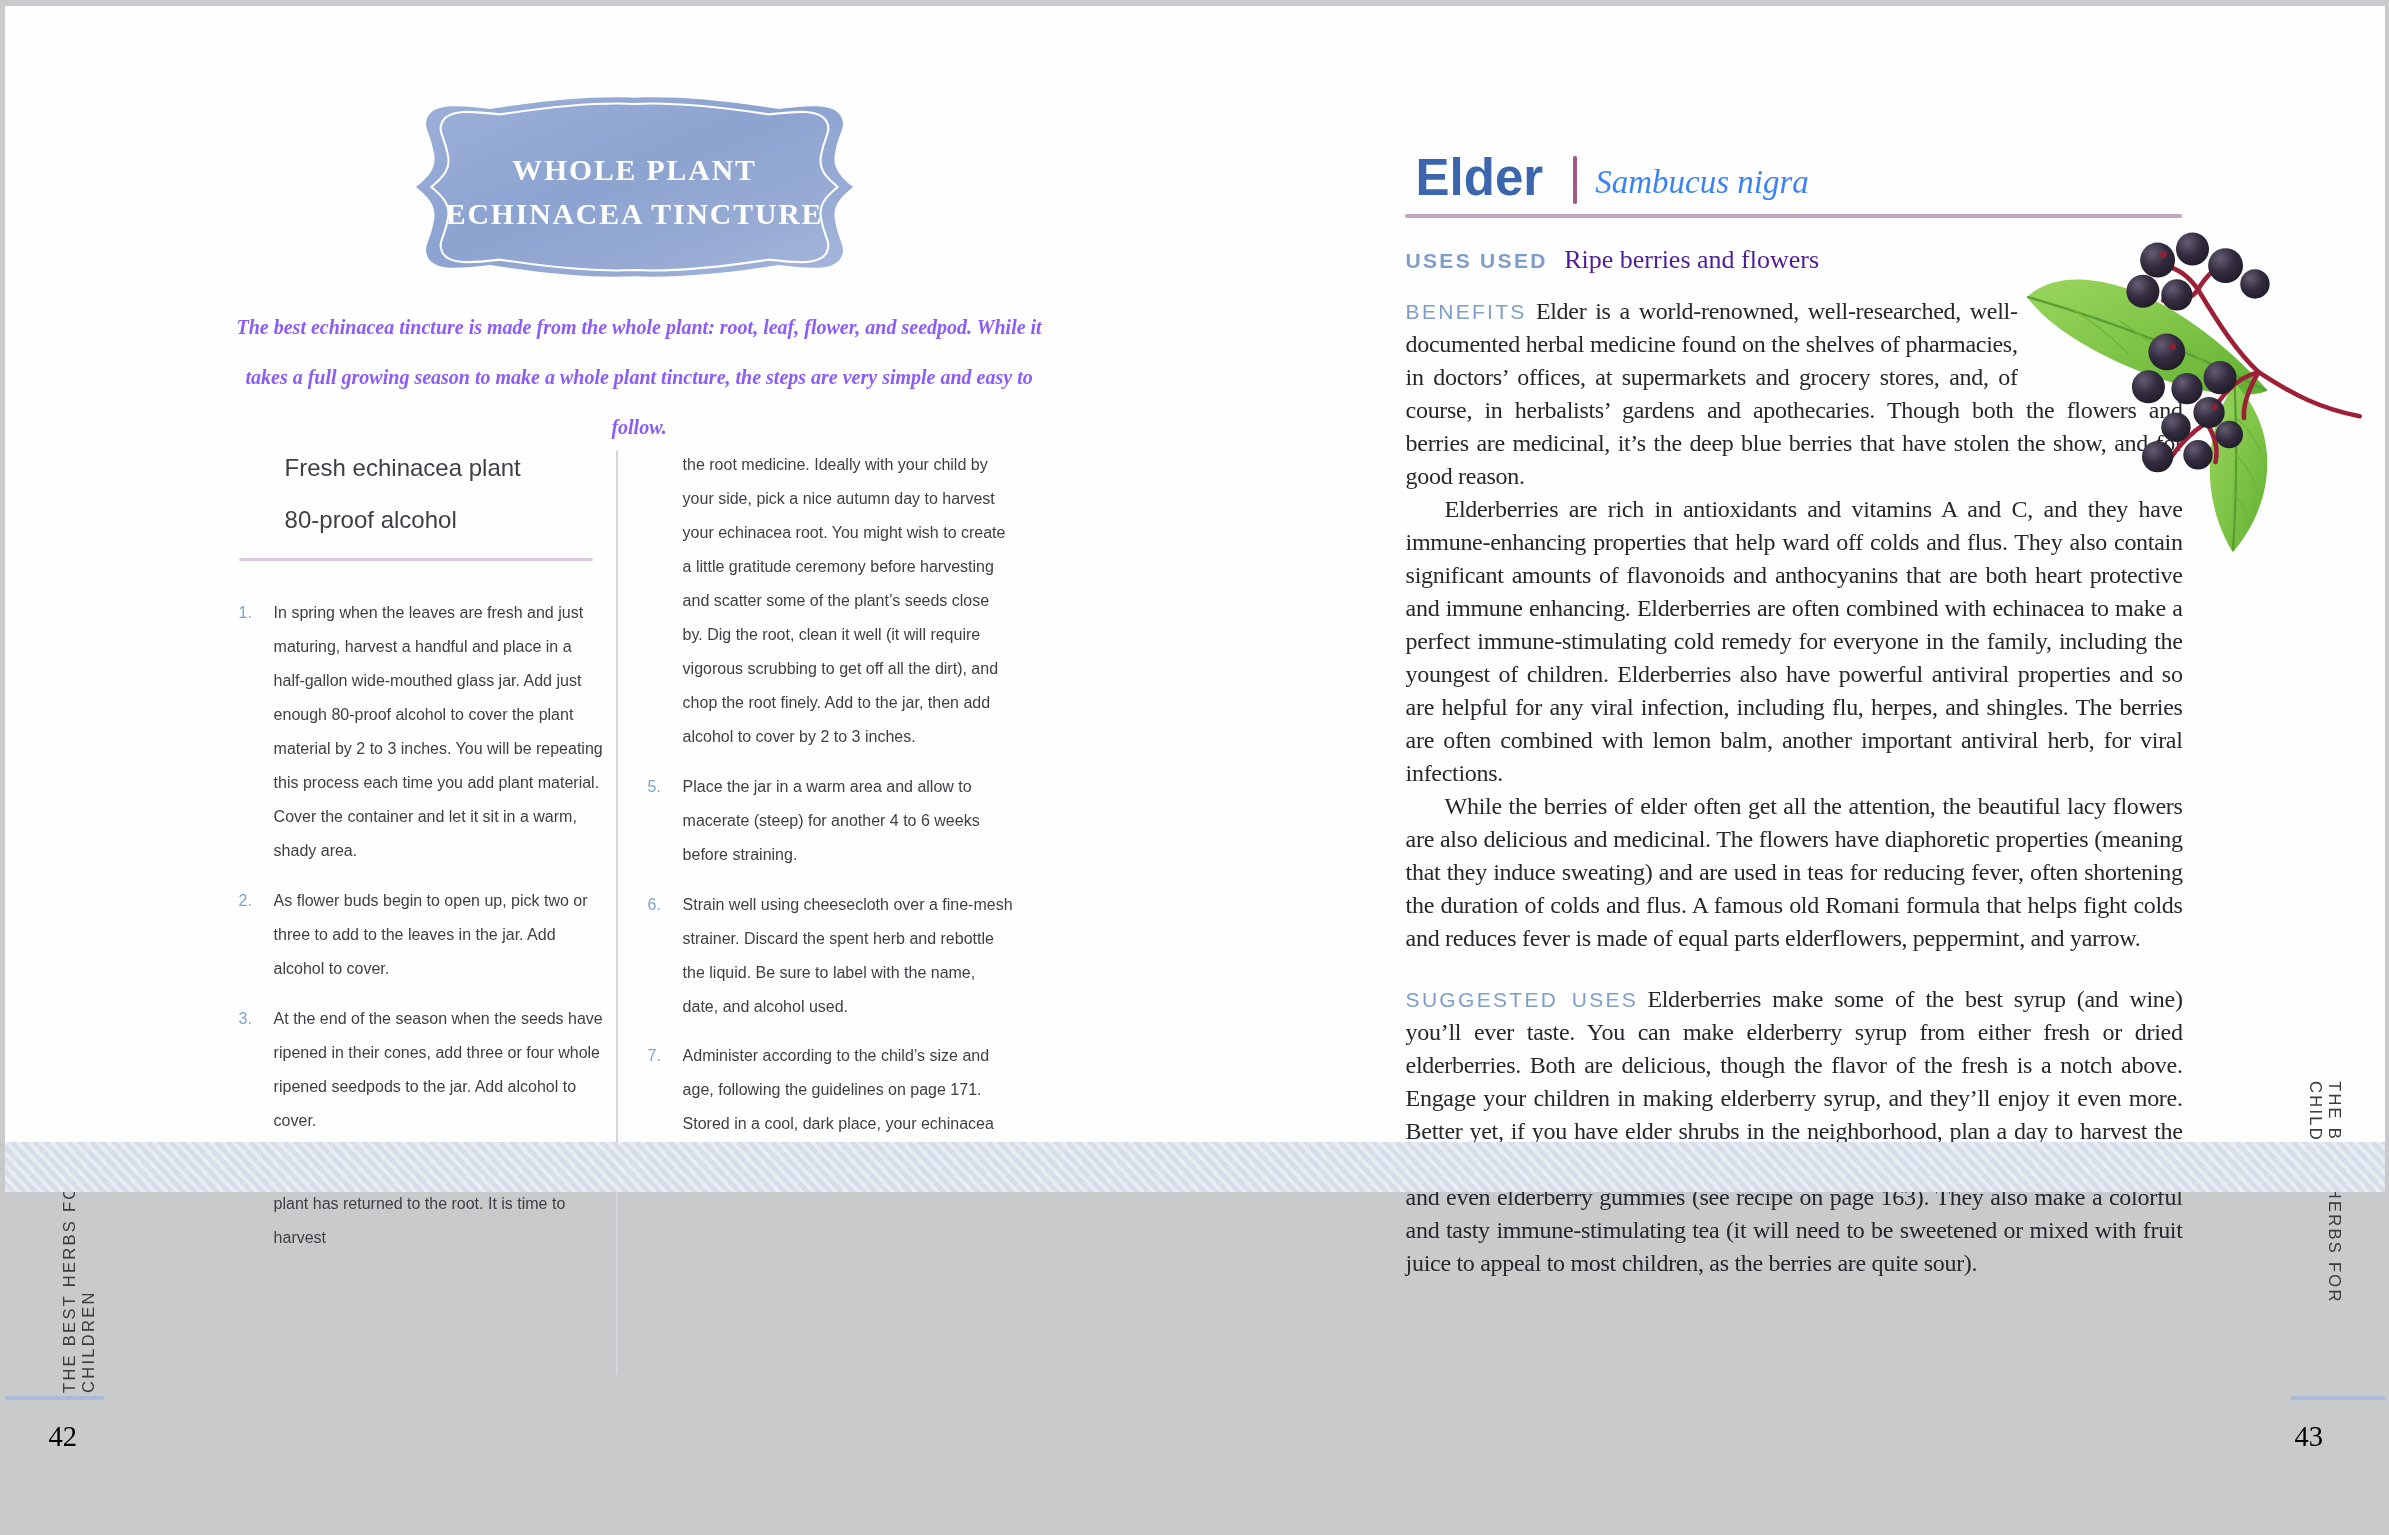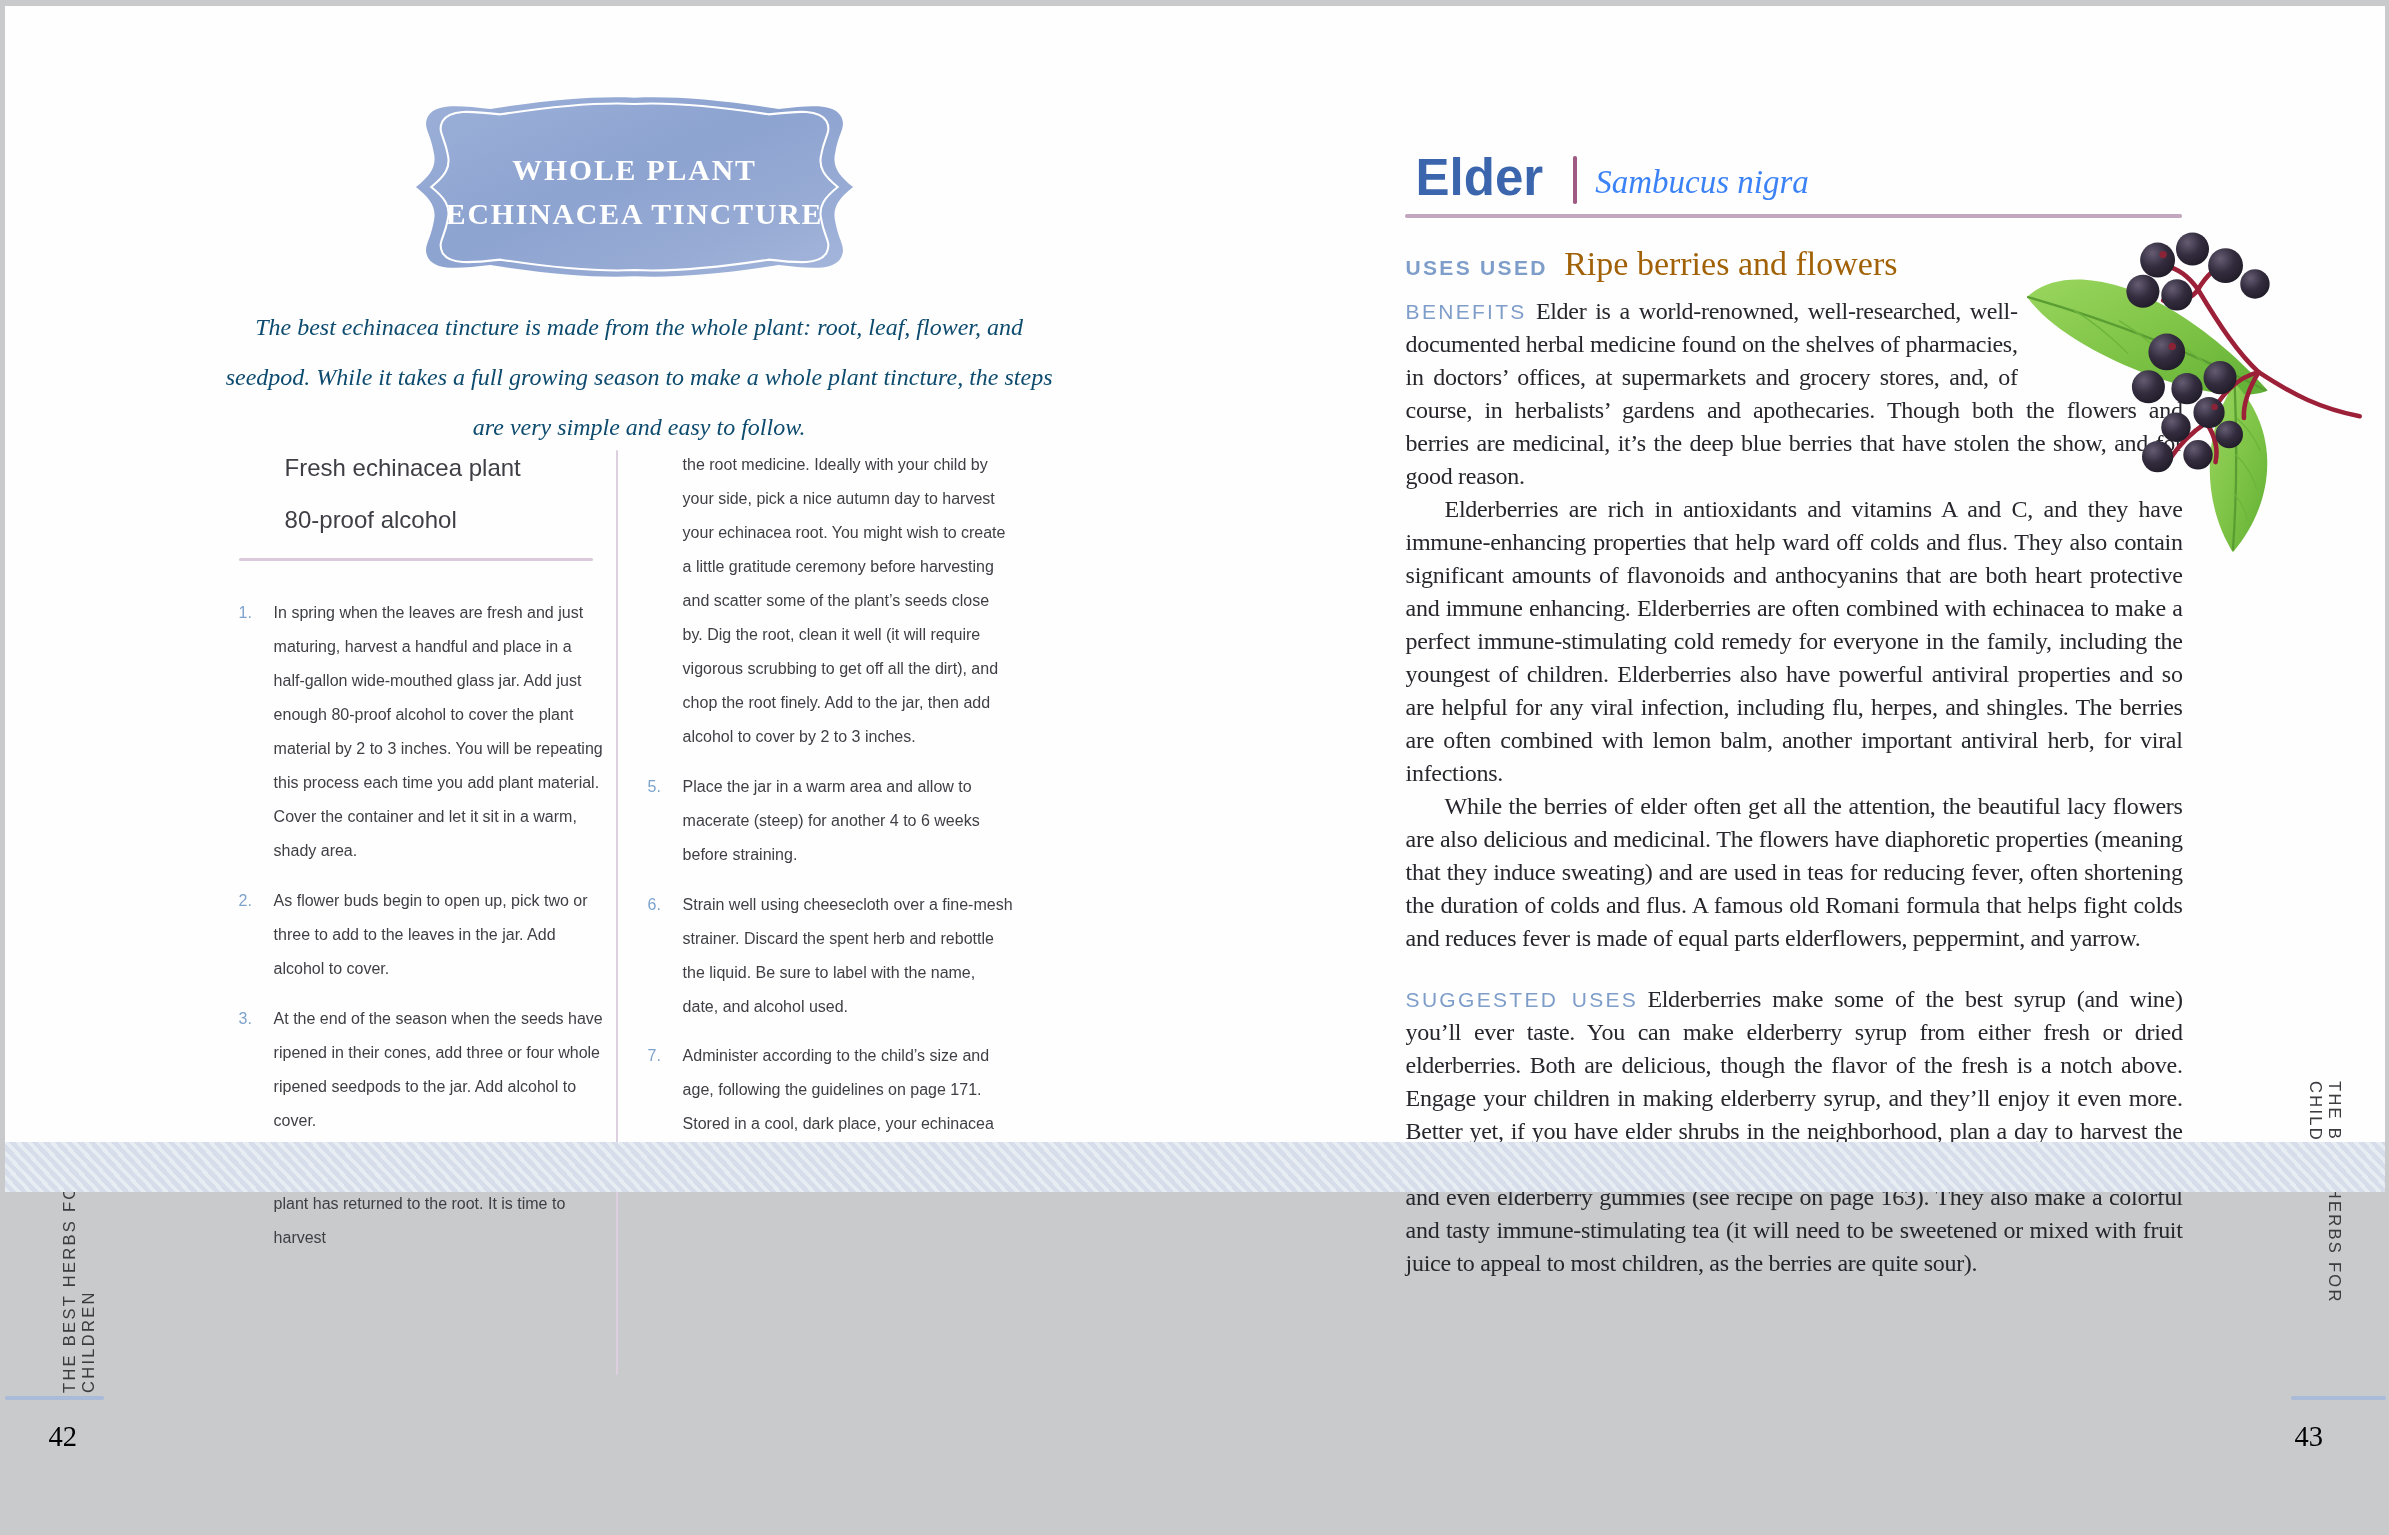--- a/index.html
+++ b/index.html
@@ -17,22 +17,22 @@
     background:#dce2ed;
     background-image:repeating-linear-gradient(47deg, rgba(255,255,255,.35) 0 3.7px, rgba(205,212,228,.35) 3.7px 8.3px);
   }
 
   
   .badge-wrap { position:absolute; left:397px; top:88px; width:465px; height:186px; }
   .badge-text { font-family:"Liberation Serif", serif; font-weight:bold; letter-spacing:2px; fill:#ffffff; font-size:32px; }
 
   .intro {
     position:absolute; left:221px; top:296px; width:827px;
-    font-family:"Liberation Serif", serif; font-style:italic; font-weight:normal;
-    font-size:24px; line-height:50px; text-align:center; color:#0c4a6e;
+    font-family:"Liberation Serif", serif; font-style:italic; font-weight:bold;
+    font-size:20px; line-height:50px; text-align:center; color:#8b5cf6;
   }
 
   .ingredients { position:absolute; left:280px; top:448px; width:331px;
     font-size:24px; color:#3e3e45; }
   .ingredients p { margin:0; line-height:27.6px; }
   .ingredients p + p { margin-top:24px; }
 
   .ing-rule { position:absolute; left:234px; top:552px; width:354px; height:2.8px;
     background:#dbc9dc; border-radius:1.8px; }
 
@@ -59,21 +59,21 @@
     color:#3b82f6; padding-top:9.2px;
   }
   .title-rule { position:absolute; left:1400px; top:208px; width:777px; height:3.7px;
     background:#c3a7bf; border-radius:1.8px; }
 
   .parts-row { position:absolute; left:1401px; top:239px; display:flex; align-items:baseline; }
   .mini-label {
     font-family:"Liberation Sans", sans-serif; font-weight:bold; font-size:21px;
     letter-spacing:2.3px; color:#7e9dc9;
   }
-  .parts-value { font-family:"Liberation Serif", serif; font-size:34px; color:#a16207; margin-left:16.5px; }
+  .parts-value { font-family:"Liberation Serif", serif; font-size:26px; color:#4c1d95; margin-left:16.5px; }
 
   .right-body {
     position:absolute; left:1401px; top:289px; width:777px;
     font-family:"Liberation Serif", serif; font-size:24px; line-height:33px;
     letter-spacing:-0.3px; color:#26262c; text-align:justify;
   }
   .right-body p { margin:0; }
   .right-body p.indent { text-indent:39px; }
   .inline-label { font-family:"Liberation Sans", sans-serif; font-weight:normal; font-size:21px;
     letter-spacing:2.3px; color:#7e9dc9; margin-right:9.2px; }

